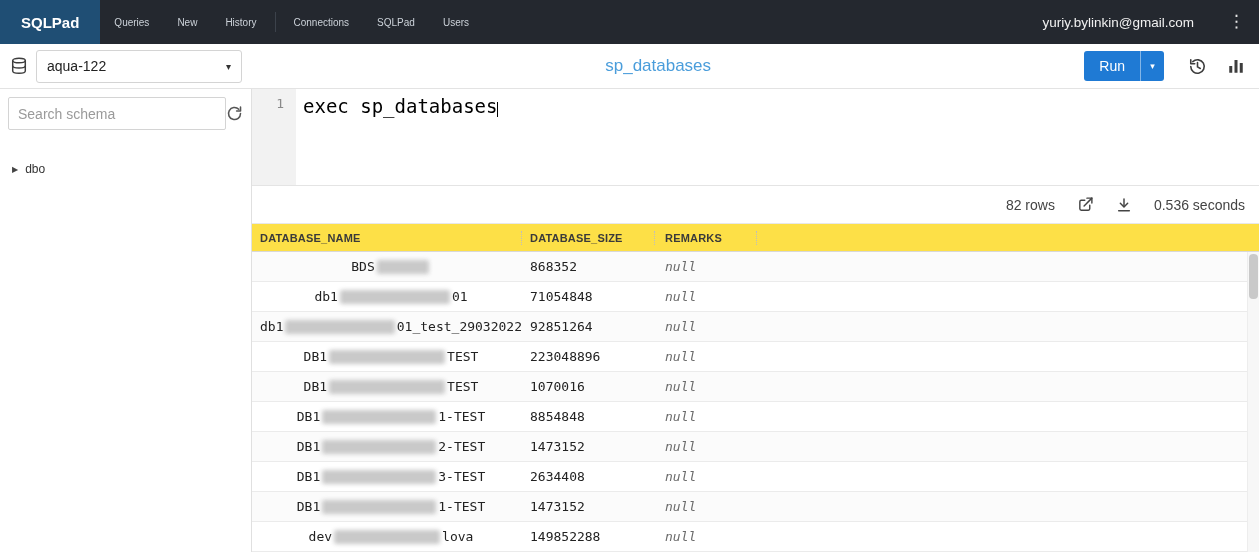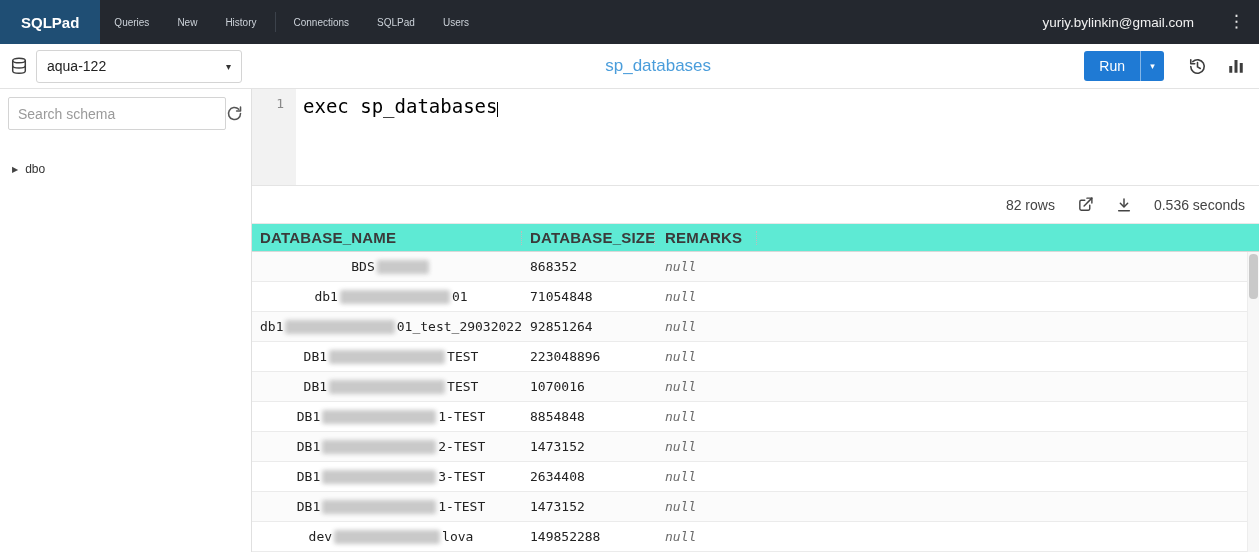--- a/index.html
+++ b/index.html
@@ -60,21 +60,21 @@
 
   
   .results-bar { height:38px; display:flex; align-items:center; justify-content:flex-end;
                  padding-right:14px; font-size:14px; color:#444; border-bottom:1px solid #e8e8e8; }
   .rb-item { margin-left:22px; display:flex; align-items:center; }
   .rb-icon { cursor:pointer; }
 
   
   .table-area { flex:1; position:relative; overflow:hidden; }
   .thead { display:flex; height:28px; align-items:flex-end; border-bottom:1px solid #d8d8d8;
-           font-size:15px; font-weight:bold; color:#3a3a3a; letter-spacing:.2px; background:#5eead4; }
+           font-size:11px; font-weight:bold; color:#3a3a3a; letter-spacing:.2px; background:#fde047; }
   .th { position:relative; height:100%; display:flex; align-items:center; }
   .th-name { width:270px; padding-left:8px; }
   .th-size { width:133px; padding-left:8px; }
   .th-remarks { width:102px; padding-left:10px; }
   .col-handle { position:absolute; right:0; top:7px; height:14px; border-right:1px dotted #bdbdbd;
                 width:1px; cursor:col-resize; }
   .tbody { position:relative; }
   .tr { display:flex; height:30px; align-items:center; border-bottom:1px solid #ebebeb;
         font-family:"DejaVu Sans Mono", monospace; font-size:13px; color:#222; }
   .tr:nth-child(odd) { background:#fbfbfb; }

